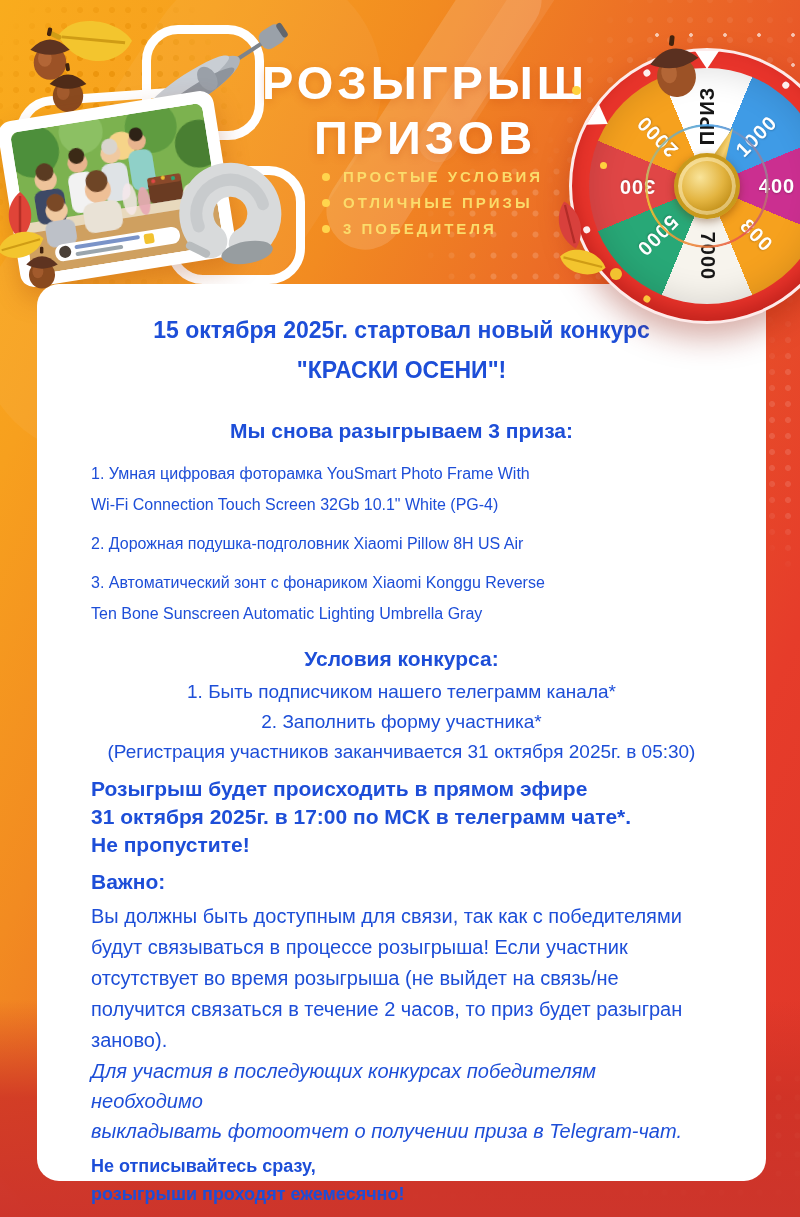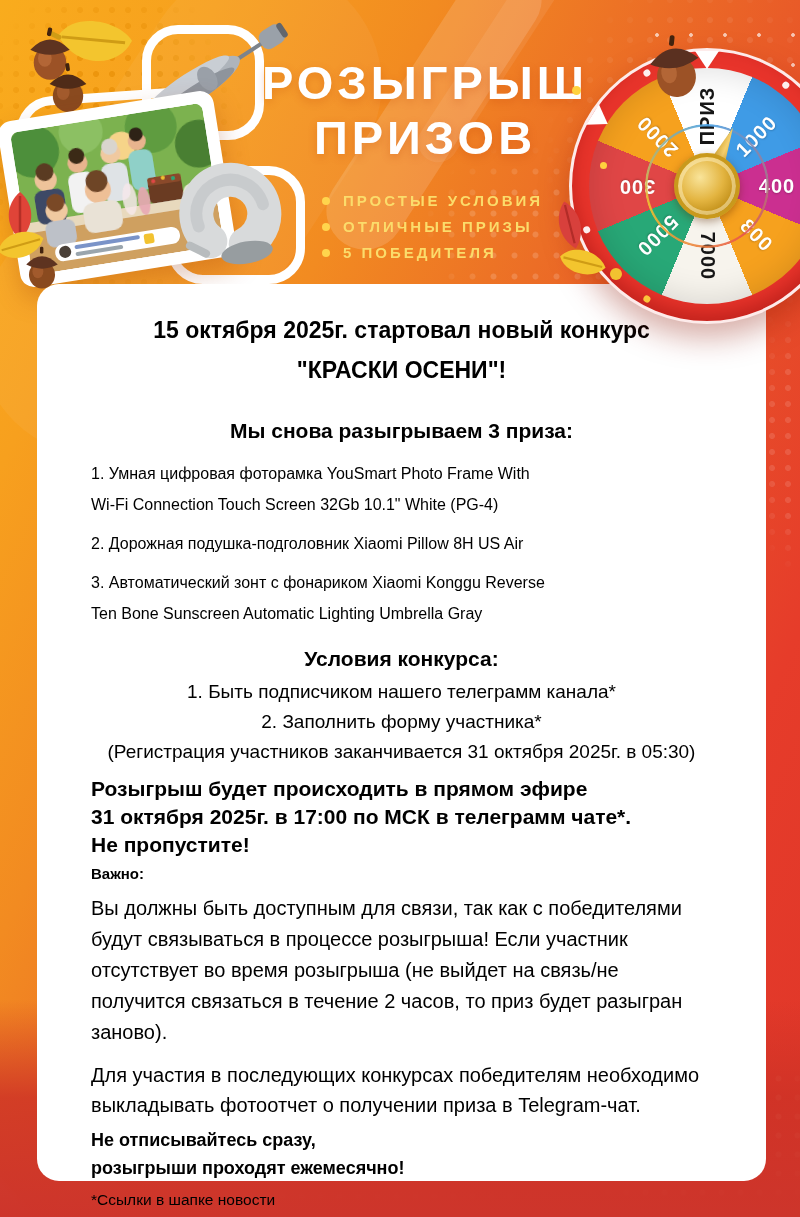--- a/index.html
+++ b/index.html
@@ -19,21 +19,21 @@
   
   .obox{position:absolute;border:9px solid #fff;border-radius:36px;}
   
   .photo-frame{position:absolute;left:8px;top:105px;width:218px;height:168px;background:#fff;border-radius:14px;
     transform:rotate(-9deg);box-shadow:0 12px 26px rgba(150,50,0,.28);z-index:4;padding:12px;box-sizing:border-box;}
   .photo-inner{width:100%;height:100%;border-radius:8px;overflow:hidden;}
   
   .title{position:absolute;left:240px;top:56px;width:370px;text-align:center;color:#fff;
     font-size:47px;font-weight:800;letter-spacing:4px;line-height:1.16;white-space:pre-line;
     text-shadow:0 3px 8px rgba(190,60,0,.25);z-index:5;}
-  .bullets{position:absolute;left:322px;top:192px;z-index:5;}
+  .bullets{position:absolute;left:322px;top:168px;z-index:5;}
   .bullet-row{display:flex;align-items:center;margin-bottom:9px;}
   .bullet-dot{width:8px;height:8px;border-radius:50%;background:#ffd54d;margin-right:13px;flex:0 0 auto;}
   .bullet-label{color:#fbdc6b;font-size:15px;font-weight:700;letter-spacing:3px;white-space:nowrap;}
   
   .wheel-wrap{position:absolute;left:563px;top:42px;width:288px;height:288px;z-index:8;}
   .wheel-rim{position:absolute;inset:6px;border-radius:50%;background:#e8342b;
     border:3px solid rgba(255,255,255,.9);box-shadow:inset 0 -8px 18px rgba(120,0,0,.35),0 14px 30px rgba(140,20,0,.35);}
   .wheel-disc{position:absolute;inset:26px;border-radius:50%;
     background:conic-gradient(from -22.5deg,#ffffff 0 45deg,#3f9be6 45deg 90deg,#cb2f90 90deg 135deg,#f6a11e 135deg 180deg,#f7f4ed 180deg 225deg,#28a877 225deg 270deg,#e04646 270deg 315deg,#f6a11e 315deg 360deg);
     box-shadow:inset 0 0 34px rgba(0,0,0,.14);}
@@ -57,33 +57,33 @@
     border-right:12px solid transparent;border-top:18px solid #fff;
     transform:translate(-50%,-50%) rotate(var(--a)) translateY(-126px);}
   .rim-dot{position:absolute;left:50%;top:50%;width:7px;height:7px;border-radius:50%;background:#fff;
     transform:translate(-50%,-50%) rotate(var(--a)) translateY(-128px);opacity:.92;}
   .rim-dot.gold{background:#ffd23e;}
   
   .sprite{position:absolute;}
   .ball{position:absolute;border-radius:50%;}
   
   .card{position:absolute;left:37px;top:284px;width:729px;height:897px;background:#fff;border-radius:22px;
-    z-index:6;box-sizing:border-box;padding:26px 54px 0 54px;color:#000000;}
+    z-index:6;box-sizing:border-box;padding:26px 54px 0 54px;color:#1d4ed8;}
   .pre{white-space:pre-line;}
   .intro{font-size:23px;line-height:40px;font-weight:700;text-align:center;}
   .sub{margin-top:26px;font-size:21px;line-height:30px;font-weight:700;text-align:center;}
   .prize{margin-top:12px;font-size:16px;line-height:31px;font-weight:400;}
   .prize + .prize{margin-top:8px;}
   .cond-h{margin-top:14px;font-size:21px;line-height:32px;font-weight:700;text-align:center;}
   .conds{margin-top:2px;font-size:19px;}
   .conds div{line-height:30px;text-align:center;}
   .live{margin-top:8px;font-size:21px;line-height:28px;font-weight:700;text-align:left;}
-  .imp-h{font-size:15px;line-height:30px;font-weight:700;}
+  .imp-h{margin-top:8px;font-size:21px;line-height:30px;font-weight:700;}
   .imp{margin-top:4px;font-size:20px;line-height:31px;}
-  .follow{margin-top:12px;font-size:20px;line-height:30px;}
+  .follow{margin-top:0;font-size:20px;line-height:30px;font-style:italic;}
   .unsub{margin-top:6px;font-size:18px;line-height:28px;font-weight:700;text-align:left;}
   .foot{margin-top:8px;font-size:15.5px;line-height:20px;}
 </style>
 </head>
 <body>
 
 <div class="poster">
 
   <div class="dots" style="left:-24px;top:-30px;width:270px;height:340px;--dc:rgba(228,138,0,.55);"></div>
   <div class="dots" style="left:420px;top:140px;width:220px;height:190px;--dc:rgba(255,255,255,.16);background-size:21px 21px;"></div>
@@ -229,21 +229,21 @@
     <div class="bullet-row">
       <span class="bullet-dot"></span>
       <span class="bullet-label">ПРОСТЫЕ УСЛОВИЯ</span>
     </div>
     <div class="bullet-row">
       <span class="bullet-dot"></span>
       <span class="bullet-label">ОТЛИЧНЫЕ ПРИЗЫ</span>
     </div>
     <div class="bullet-row">
       <span class="bullet-dot"></span>
-      <span class="bullet-label">5 ПОБЕДИТЕЛЯ</span>
+      <span class="bullet-label">3 ПОБЕДИТЕЛЯ</span>
     </div>
   </div>
 
   <div class="card">
     <div class="intro pre">15 октября 2025г. стартовал новый конкурс
 "КРАСКИ ОСЕНИ"!</div>
     <div class="sub">Мы снова разыгрываем 3 приза:</div>
     <div class="prize pre">1. Умная цифровая фоторамка YouSmart Photo Frame With
 Wi-Fi Connection Touch Screen 32Gb 10.1" White (PG-4)</div>
     <div class="prize pre">2. Дорожная подушка-подголовник Xiaomi Pillow 8H US Air</div>

